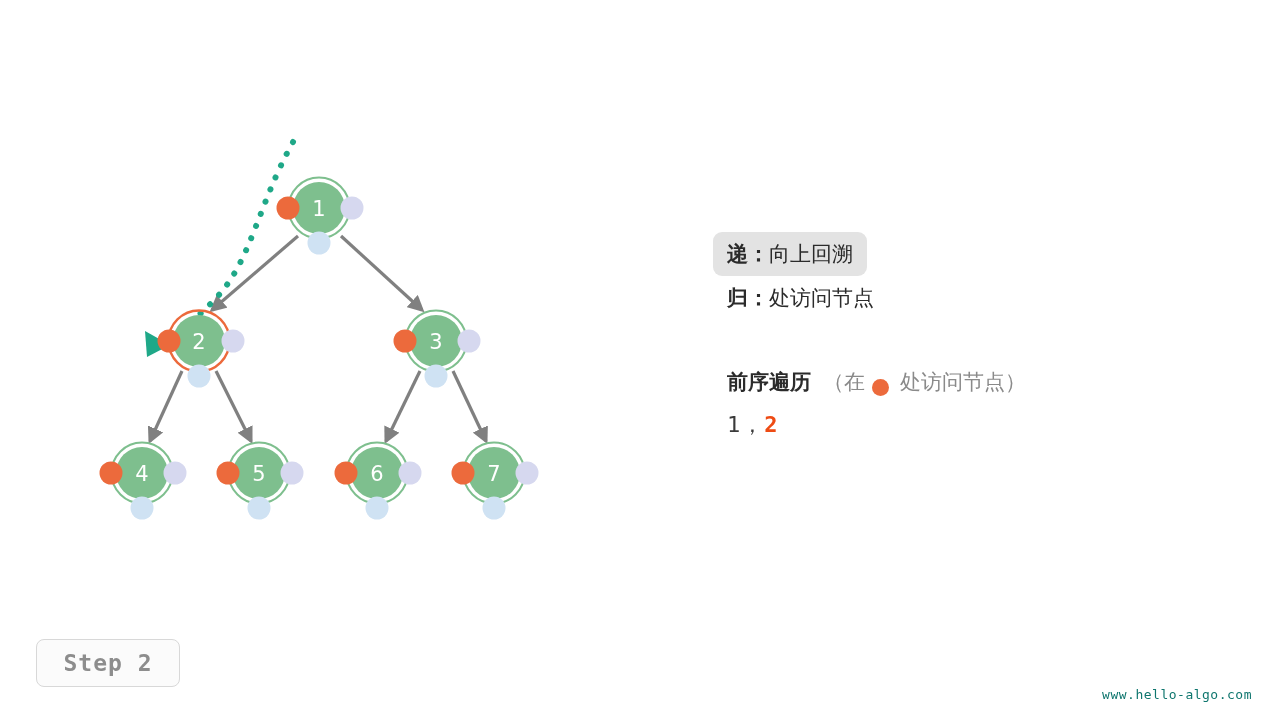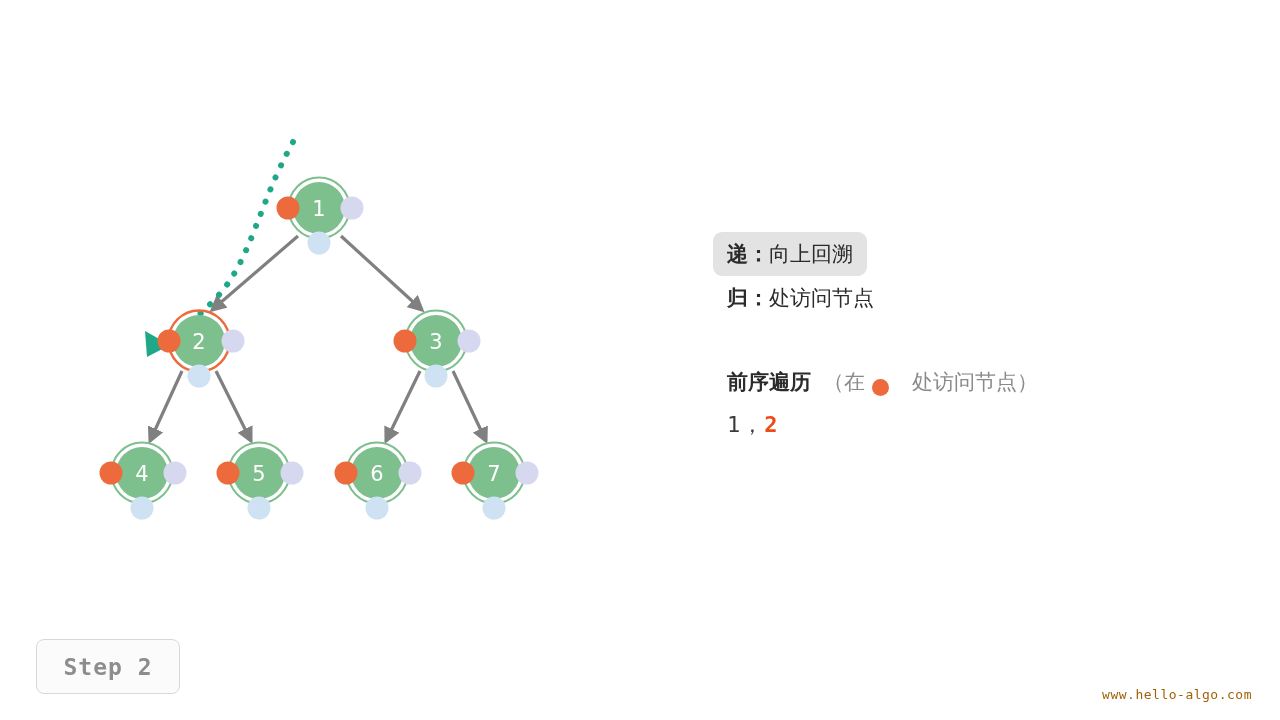--- a/index.html
+++ b/index.html
@@ -98,21 +98,21 @@
     color: #ee4b14;
     font-weight: bold;
   }
 
   
   .step-badge {
     position: absolute;
     left: 36px;
     top: 639px;
     width: 144px;
-    height: 55px;
+    height: 48px;
     border: 1px solid #d8d8d8;
     border-radius: 8px;
     background: #fbfbfb;
     display: flex;
     align-items: center;
     justify-content: center;
     font-family: "DejaVu Sans Mono", "Liberation Mono", monospace;
     font-size: 23px;
     font-weight: bold;
     color: #8d8d8d;
@@ -120,21 +120,21 @@
     box-sizing: border-box;
   }
 
   
   .watermark {
     position: absolute;
     right: 28px;
     bottom: 18px;
     font-family: "DejaVu Sans Mono", "Liberation Mono", monospace;
     font-size: 13px;
-    color: #a16207;
+    color: #0f766e;
     letter-spacing: 0.5px;
   }
 
   
   .node-label {
     font-family: "DejaVu Sans", "Liberation Sans", sans-serif;
     font-size: 21px;
     fill: #ffffff;
     text-anchor: middle;
     dominant-baseline: central;
@@ -238,21 +238,21 @@
     <span class="legend-key">归：</span>
     <span class="legend-val">处访问节点</span>
   </div>
 </div>
 
 <div class="traversal">
   <div class="traversal-head">
     <span class="traversal-title">前序遍历</span>
     <span class="traversal-note">（在</span>
     <span class="inline-dot"></span>
-    <span class="traversal-note" style="margin-left:16px">处访问节点）</span>
+    <span class="traversal-note" style="margin-left:4px">处访问节点）</span>
   </div>
   <div class="traversal-seq">
     <span>1，</span><span class="seq-current">2</span>
   </div>
 </div>
 
 <div class="step-badge">
   <span>Step 2</span>
 </div>
 

